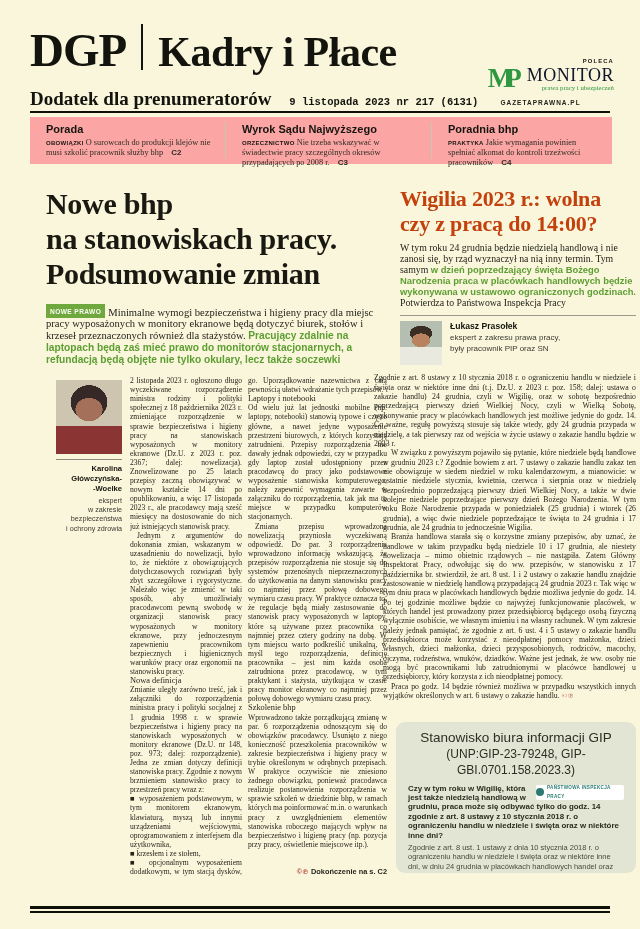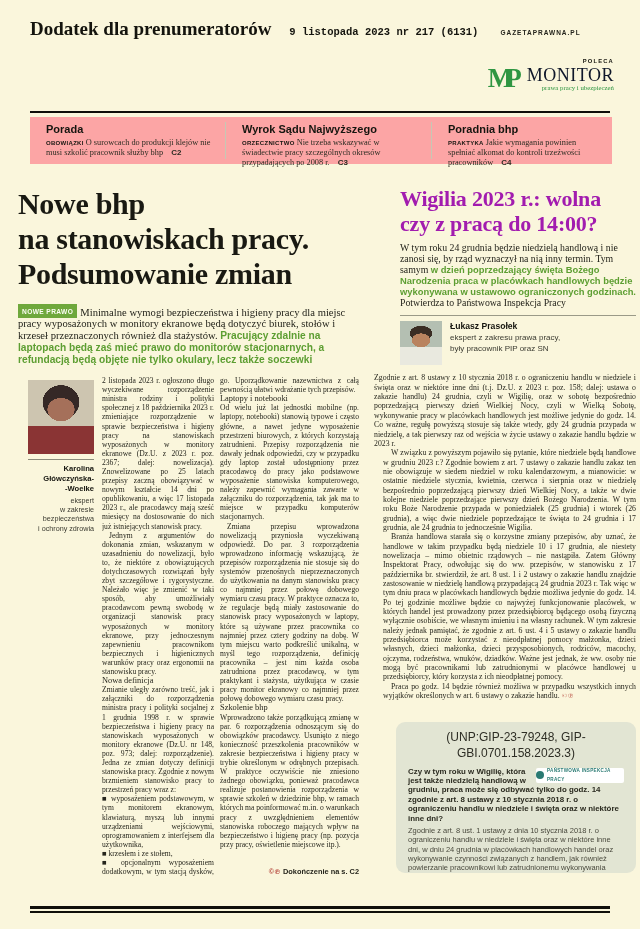--- a/index.html
+++ b/index.html
@@ -5,21 +5,21 @@
   html,body{margin:0;padding:0;background:#FAF6DC;}
   .page{position:relative;width:640px;height:929px;background:#FAF6DC;overflow:hidden;
         font-family:"Liberation Serif",serif;color:#23231b;}
 
   
   .masthead{position:absolute;left:30px;top:10px;right:26px;}
   .m-top{display:flex;align-items:flex-end;height:64px;}
   .brand{font-size:47px;font-weight:700;letter-spacing:-1px;color:#14140e;line-height:1;}
   .m-bar{width:2px;height:46px;background:#14140e;margin:0 15px 4px 15px;}
   .m-title{font-size:42px;font-weight:700;letter-spacing:-.5px;color:#14140e;line-height:1;padding-bottom:1px;}
-  .m-sub{display:flex;align-items:baseline;margin-top:8px;}
+  .m-sub{display:flex;align-items:baseline;margin-top:14px;}
   .m-dodatek{font-size:19px;font-weight:700;color:#14140e;}
   .m-issue{font-size:10.5px;font-weight:700;margin-left:18px;color:#14140e;font-family:Liberation Mono, monospace;}
   .m-site{font-family:"Liberation Sans",sans-serif;font-size:6.5px;font-weight:700;
           letter-spacing:1px;margin-left:22px;color:#23231b;}
   .m-logo{position:absolute;right:0;top:48px;text-align:right;}
   .poleca{font-family:"Liberation Sans",sans-serif;font-size:5.8px;font-weight:700;
           letter-spacing:1.2px;color:#14140e;margin-bottom:3px;}
   .mon-row{display:flex;align-items:flex-start;justify-content:space-between;}
   .mp{font-weight:700;font-size:27px;color:#2F9642;line-height:.85;}
   .mp .p{margin-left:-8px;}
@@ -33,21 +33,21 @@
            display:flex;align-items:stretch;}
   .teaser{padding:6px 14px 0 16px;box-sizing:border-box;}
   .t1{width:195px;}.t2{width:205px;}.t3{flex:1;}
   .t-div{width:1px;background:#c6c8b4;margin:5px 0;}
   .t-title{font-family:"Liberation Sans",sans-serif;font-weight:700;font-size:11px;color:#15150f;}
   .t-body{font-size:8.3px;line-height:1.22;margin-top:3px;color:#2c2c22;}
   .t-kick{font-family:"Liberation Sans",sans-serif;font-weight:700;font-size:6px;letter-spacing:.3px;color:#15150f;}
   .t-page{font-weight:700;font-family:"Liberation Sans",sans-serif;font-size:8px;margin-left:6px;}
 
   
-  .left-article{position:absolute;left:18px;top:186px;width:341px;}
+  .left-article{position:absolute;left:46px;top:186px;width:341px;}
   .l-headline{font-size:30px;line-height:35px;font-weight:700;color:#191912;letter-spacing:-.3px;}
   .l-lead{margin-top:13px;font-size:10.6px;line-height:11.9px;color:#23231b;}
   .badge{display:inline-block;background:#6FA83C;color:#fdfdf4;font-family:"Liberation Sans",sans-serif;
          font-weight:700;font-size:6.6px;letter-spacing:.4px;padding:1.5px 4px 1px;vertical-align:2px;margin-right:3px;}
   .lead-green{font-family:"Liberation Sans",sans-serif;font-weight:700;color:#5D9E32;font-size:10.2px;}
   .l-body{display:flex;margin-top:10px;height:500px;overflow:hidden;position:relative;}
   .photo-col{width:78px;flex:none;padding-top:4px;}
   .photo-k{width:66px;height:74px;margin-left:10px;
      background:
        radial-gradient(ellipse 34% 26% at 50% 40%, #a5705a 60%, rgba(0,0,0,0) 61%),
@@ -62,21 +62,21 @@
   .tcol2{width:139px;margin-left:6px;flex:none;position:relative;}
   .tcol p{margin:0;}
   .tcol p.ind{text-indent:7px;}
   .subhead{font-weight:400;font-size:8.4px;margin:5px 0 1px;text-align:left;}
   .contin{position:absolute;right:0;bottom:0;background:#FAF6DC;padding-left:6px;
           font-family:"Liberation Sans",sans-serif;font-weight:700;font-size:7.4px;}
   .endmark{color:#b03a30;font-size:7px;letter-spacing:1px;}
 
   
   .right-article{position:absolute;left:374px;top:186px;width:262px;}
-  .r-headline{padding-left:26px;font-size:22px;line-height:25px;font-weight:700;color:#a21caf;letter-spacing:-.2px;}
+  .r-headline{padding-left:26px;font-size:22px;line-height:25px;font-weight:700;color:#c2410c;letter-spacing:-.2px;}
   .r-lead{padding-left:26px;margin-top:7px;font-size:9.8px;line-height:10.9px;color:#23231b;}
   .r-lead .lead-green{font-size:9.4px;}
   .author{margin-left:26px;margin-top:7px;border-top:1px solid #9a9a88;padding-top:5px;
           display:flex;align-items:flex-start;height:50px;box-sizing:border-box;}
   .photo-l{width:42px;height:44px;flex:none;
      background:
        radial-gradient(ellipse 36% 26% at 50% 44%, #b9835f 60%, rgba(0,0,0,0) 61%),
        radial-gradient(ellipse 44% 28% at 50% 28%, #3a2d24 60%, rgba(0,0,0,0) 61%),
        linear-gradient(180deg,#b4bfb2 0 60%, #e9e9df 60%);}
   .a-col{margin-left:8px;font-family:"Liberation Sans",sans-serif;}
@@ -106,20 +106,25 @@
   
   .bottom-rule{position:absolute;left:30px;right:30px;top:906px;height:7px;
                border-top:3px solid #0f0f0a;border-bottom:2px solid #0f0f0a;box-sizing:border-box;}
 </style>
 </head>
 <body>
 
 <div class="page">
 
   <div class="masthead">
+    <div class="m-top">
+      <span class="brand">DGP</span>
+      <span class="m-bar"></span>
+      <span class="m-title">Kadry i Płace</span>
+    </div>
     <div class="m-sub">
       <span class="m-dodatek">Dodatek dla prenumeratorów</span>
       <span class="m-issue">9 listopada 2023 nr 217 (6131)</span>
       <span class="m-site">GAZETAPRAWNA.PL</span>
     </div>
     <div class="m-logo">
       <div class="poleca">POLECA</div>
       <div class="mon-row">
         <span class="mp"><span>M</span><span class="p">P</span></span>
         <span class="mon-col">
@@ -228,20 +233,21 @@
       </div>
     </div>
     <div class="r-body">
       <p>Zgodnie z art. 8 ustawy z 10 stycznia 2018 r. o ograniczeniu handlu w niedziele i święta oraz w niektóre inne dni (t.j. Dz.U. z 2023 r. poz. 158; dalej: ustawa o zakazie handlu) 24 grudnia, czyli w Wigilię, oraz w sobotę bezpośrednio poprzedzającą pierwszy dzień Wielkiej Nocy, czyli w Wielką Sobotę, wykonywanie pracy w placówkach handlowych jest możliwe jedynie do godz. 14. Co ważne, regułę powyższą stosuje się także wtedy, gdy 24 grudnia przypada w niedzielę, a tak pierwszy raz od wejścia w życie ustawy o zakazie handlu będzie w 2023 r.</p>
       <p class="ind">W związku z powyższym pojawiło się pytanie, które niedziele będą handlowe w grudniu 2023 r.? Zgodnie bowiem z art. 7 ustawy o zakazie handlu zakaz ten nie obowiązuje w siedem niedziel w roku kalendarzowym, a mianowicie: w ostatnie niedziele stycznia, kwietnia, czerwca i sierpnia oraz w niedzielę bezpośrednio poprzedzającą pierwszy dzień Wielkiej Nocy, a także w dwie kolejne niedziele poprzedzające pierwszy dzień Bożego Narodzenia. W tym roku Boże Narodzenie przypada w poniedziałek (25 grudnia) i wtorek (26 grudnia), a więc dwie niedziele poprzedzające te święta to 24 grudnia i 17 grudnia, ale 24 grudnia to jednocześnie Wigilia.</p>
       <p class="ind">Branża handlowa starała się o korzystne zmiany przepisów, aby uznać, że handlowe w takim przypadku będą niedziele 10 i 17 grudnia, ale niestety nowelizacja – mimo obietnic rządowych – nie nastąpiła. Zatem Główny Inspektorat Pracy, odwołując się do ww. przepisów, w stanowisku z 17 października br. stwierdził, że art. 8 ust. 1 i 2 ustawy o zakazie handlu znajdzie zastosowanie w niedzielę handlową przypadającą 24 grudnia 2023 r. Tak więc w tym dniu praca w placówkach handlowych będzie możliwa jedynie do godz. 14. Po tej godzinie możliwe będzie co najwyżej funkcjonowanie placówek, w których handel jest prowadzony przez przedsiębiorcę będącego osobą fizyczną wyłącznie osobiście, we własnym imieniu i na własny rachunek. W tym zakresie należy jednak pamiętać, że zgodnie z art. 6 ust. 4 i 5 ustawy o zakazie handlu przedsiębiorca może korzystać z nieodpłatnej pomocy małżonka, dzieci własnych, dzieci małżonka, dzieci przysposobionych, rodziców, macochy, ojczyma, rodzeństwa, wnuków, dziadków. Ważne jest jednak, że ww. osoby nie mogą być pracownikami lub zatrudnionymi w placówce handlowej u przedsiębiorcy, który korzysta z ich nieodpłatnej pomocy.</p>
       <p class="ind"><span>Praca po godz. 14 będzie również możliwa w przypadku wszystkich innych wyjątków określonych w art. 6 ustawy o zakazie handlu.</span> <span class="endmark">©℗</span></p>
     </div>
     <div class="gip">
       <div class="gip-title">
+        <div class="gip-t1">Stanowisko biura informacji GIP</div>
         <div class="gip-t3">(UNP:GIP-23-79248, GIP-GBI.0701.158.2023.3)</div>
       </div>
       <div class="gip-q">
         <span class="pip-chip">
           <span class="pip-dot"></span>
           <span class="pip-txt">PAŃSTWOWA INSPEKCJA PRACY</span>
         </span>
         <span>Czy w tym roku w Wigilię, która jest także niedzielą handlową w grudniu, praca może się odbywać tylko do godz. 14 zgodnie z art. 8 ustawy z 10 stycznia 2018 r. o ograniczeniu handlu w niedziele i święta oraz w niektóre inne dni?</span>
       </div>
       <div class="gip-a">

